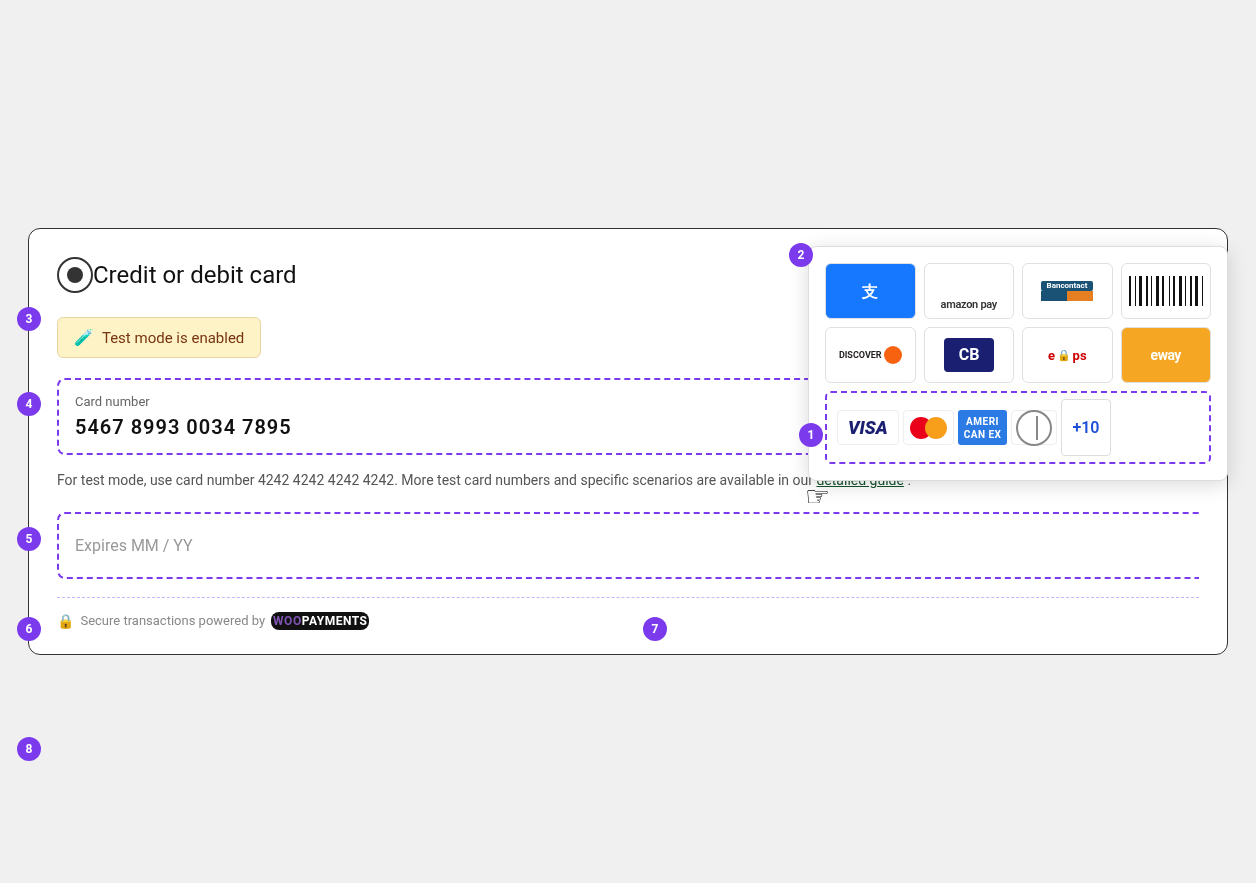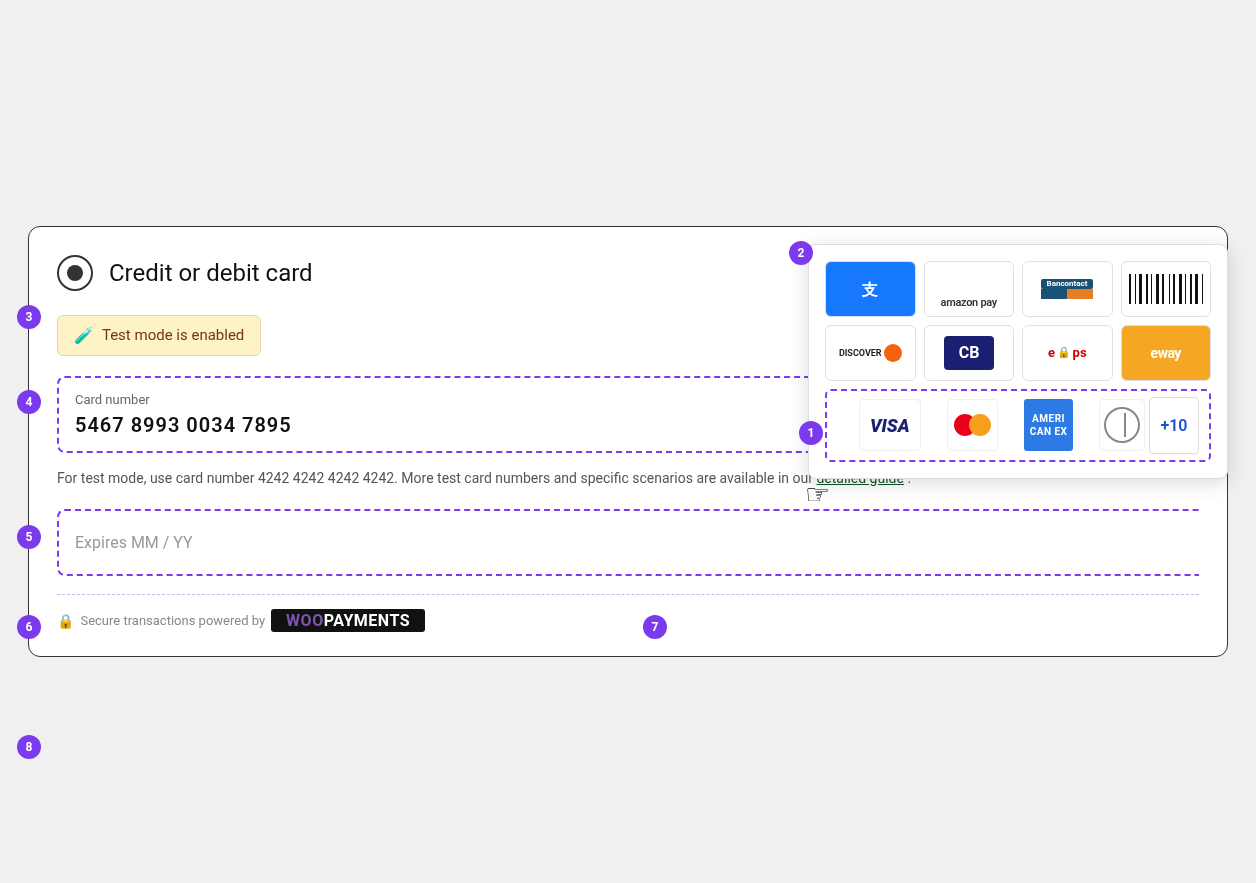--- a/index.html
+++ b/index.html
@@ -53,29 +53,28 @@
       display: flex;
       align-items: center;
       gap: 4px;
       border: 2px dashed #7c3aed;
       border-radius: 6px;
       padding: 6px 10px;
       margin-top: 8px;
       background: white;
     }
     .mini-card {
-      height: 52px;
+      height: 35px;
       border-radius: 4px;
       display: flex;
       align-items: center;
       justify-content: flex-end;
       font-weight: bold;
       font-size: 11px;
       padding: 0 6px;
-      margin-left: 22px;
     }
     .more-count {
       background: white;
       border: 1px solid #ddd;
       border-radius: 4px;
       padding: 18px 10px;
       font-size: 16px;
       font-weight: 600;
       color: #1d4ed8;
     }
@@ -104,21 +103,20 @@
       justify-content: center;
       font-size: 12px;
       font-weight: bold;
       z-index: 20;
     }
 
     
     .card-header {
       display: flex;
       align-items: center;
-      gap: 16px;
       margin-bottom: 24px;
     }
     .radio-btn {
       width: 36px;
       height: 36px;
       border-radius: 50%;
       border: 2px solid #333;
       display: flex;
       align-items: center;
       justify-content: center;
@@ -267,24 +265,24 @@
       color: #888;
       border-top: 1px dashed #c4b5fd;
       padding-top: 14px;
     }
     .lock-icon {
       font-size: 14px;
     }
     .woo-payments-badge {
       background: #111;
       color: white;
-      font-size: 16px;
+      font-size: 12px;
       font-weight: bold;
-      padding: 2px 15px;
-      border-radius: 3px;
+      padding: 2px 2px;
+      border-radius: 8px;
       letter-spacing: 0.5px;
     }
     .woo-text { color: #7f54b3; }
 
     
     .cursor-hand {
       position: absolute;
       top: 252px;
       right: 398px;
       font-size: 28px;

